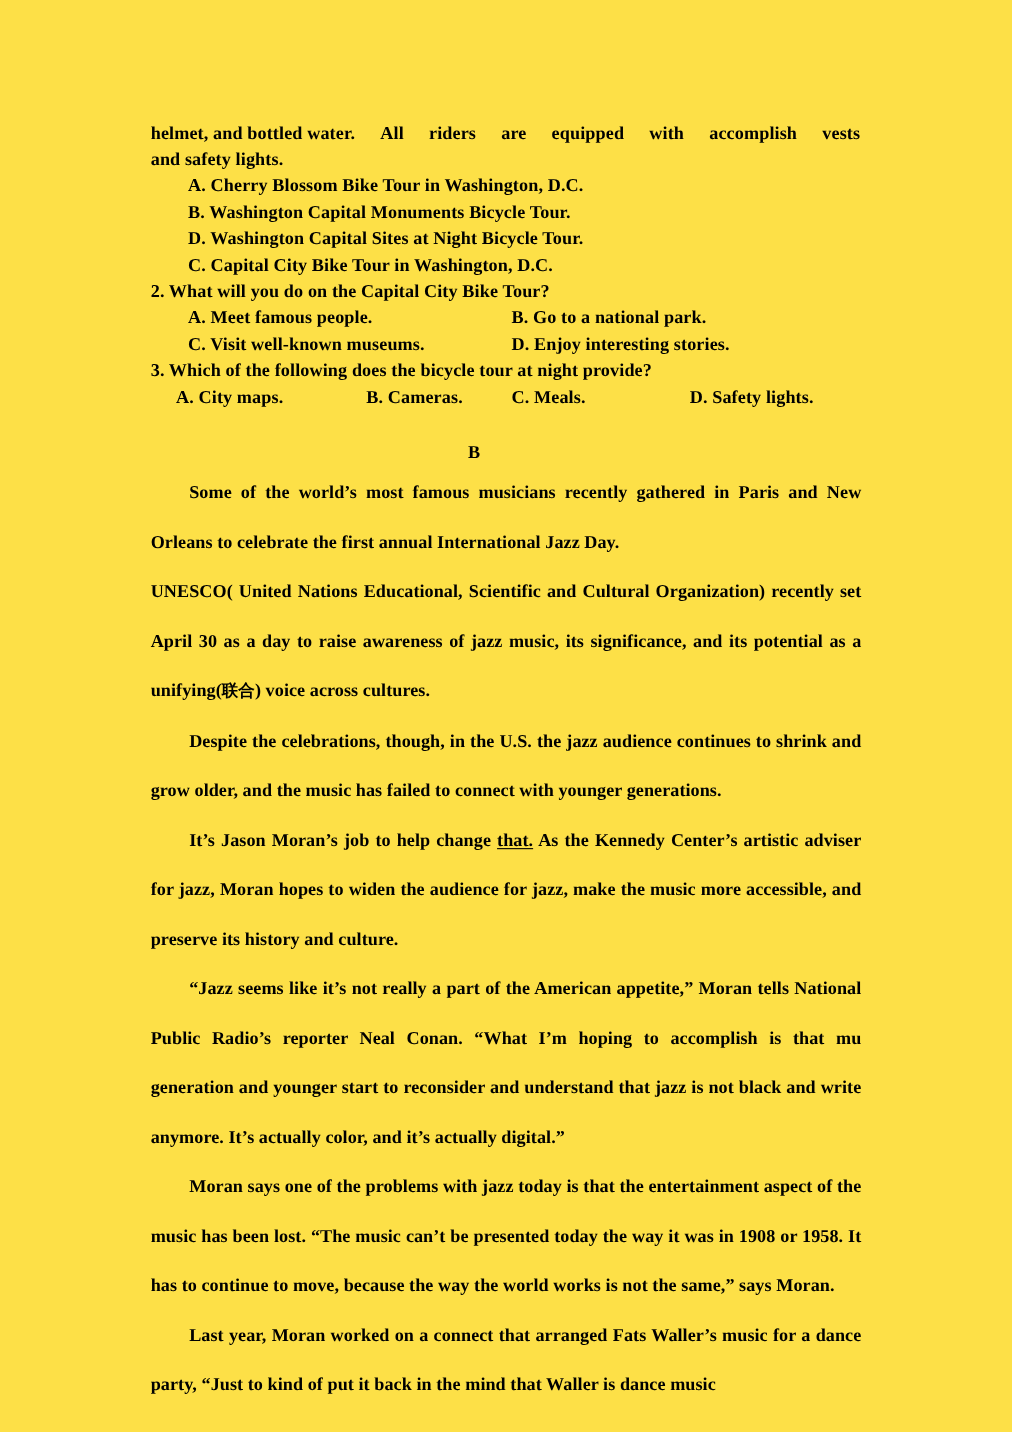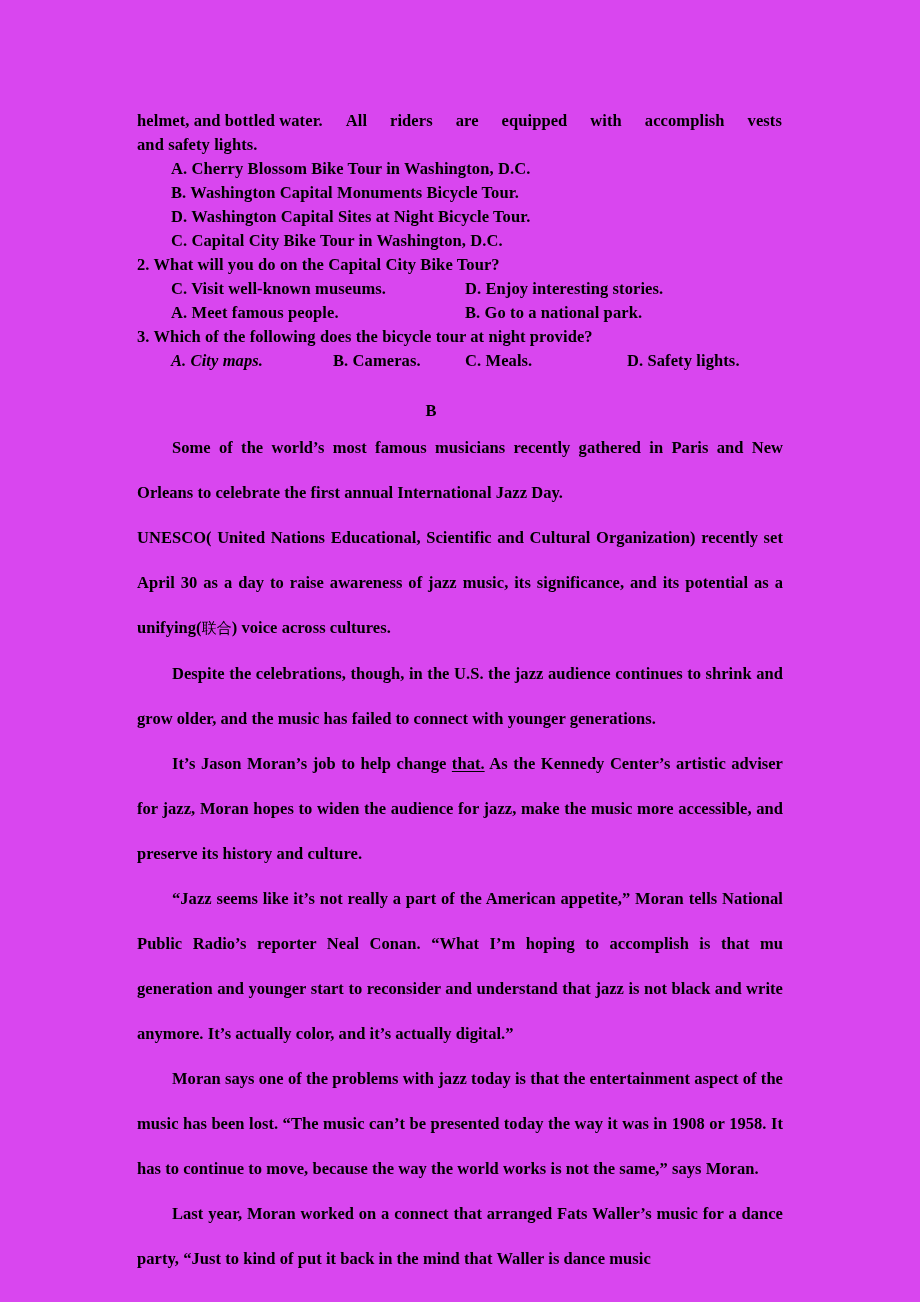--- a/index.html
+++ b/index.html
@@ -4,21 +4,21 @@
 <style>
   html, body {
     margin: 0;
     padding: 0;
     background: #ffffff;
   }
   .page {
     position: relative;
     width: 920px;
     height: 1302px;
-    background: #d946ef;
+    background: #fde047;
     overflow: hidden;
     font-family: "Liberation Serif", "DejaVu Serif", serif;
     color: #000000;
   }
 
   
   .qblock {
     position: absolute;
     left: 137px;
     top: 109px;
@@ -56,21 +56,21 @@
     top: 0;
   }
 
   
   .opt-4col {
     position: relative;
     white-space: nowrap;
     height: 24px;
   }
   .opt-4col span { position: absolute; top: 0; }
-  .opt-4col .c1 { left: 34px; font-style: italic; }
+  .opt-4col .c1 { left: 23px; }
   .opt-4col .c2 { left: 196px; }
   .opt-4col .c3 { left: 328px; }
   .opt-4col .c4 { left: 490px; }
 
   
   .section-letter {
     position: absolute;
     left: 137px;
     top: 400px;
     width: 588px;
@@ -97,21 +97,21 @@
     margin: 0;
     text-indent: 35px;
   }
   .passage p.no-indent { text-indent: 0; }
   .passage u {
     text-decoration: underline;
     text-underline-offset: 2px;
   }
   .cn {
     font-family: "DejaVu Sans", sans-serif;
-    font-weight: normal;
+    font-weight: bold;
     font-size: 15px;
   }
 </style>
 </head>
 <body>
 
 <div class="page">
 
   <div class="qblock">
 
@@ -134,26 +134,26 @@
     </div>
     <div class="intro-cont">and safety lights.</div>
 
     <div class="opt-line">A. Cherry Blossom Bike Tour in Washington, D.C.</div>
     <div class="opt-line">B. Washington Capital Monuments Bicycle Tour.</div>
     <div class="opt-line">D. Washington Capital Sites at Night Bicycle Tour.</div>
     <div class="opt-line">C. Capital City Bike Tour in Washington, D.C.</div>
 
     <div class="q-line">2. What will you do on the Capital City Bike Tour?</div>
     <div class="opt-2col">
+      <span>A. Meet famous people.</span>
+      <span class="col-b">B. Go to a national park.</span>
+    </div>
+    <div class="opt-2col">
       <span>C. Visit well-known museums.</span>
       <span class="col-b">D. Enjoy interesting stories.</span>
-    </div>
-    <div class="opt-2col">
-      <span>A. Meet famous people.</span>
-      <span class="col-b">B. Go to a national park.</span>
     </div>
 
     <div class="q-line">3. Which of the following does the bicycle tour at night provide?</div>
     <div class="opt-4col">
       <span class="c1">A. City maps.</span>
       <span class="c2">B. Cameras.</span>
       <span class="c3">C. Meals.</span>
       <span class="c4">D. Safety lights.</span>
     </div>
   </div>

